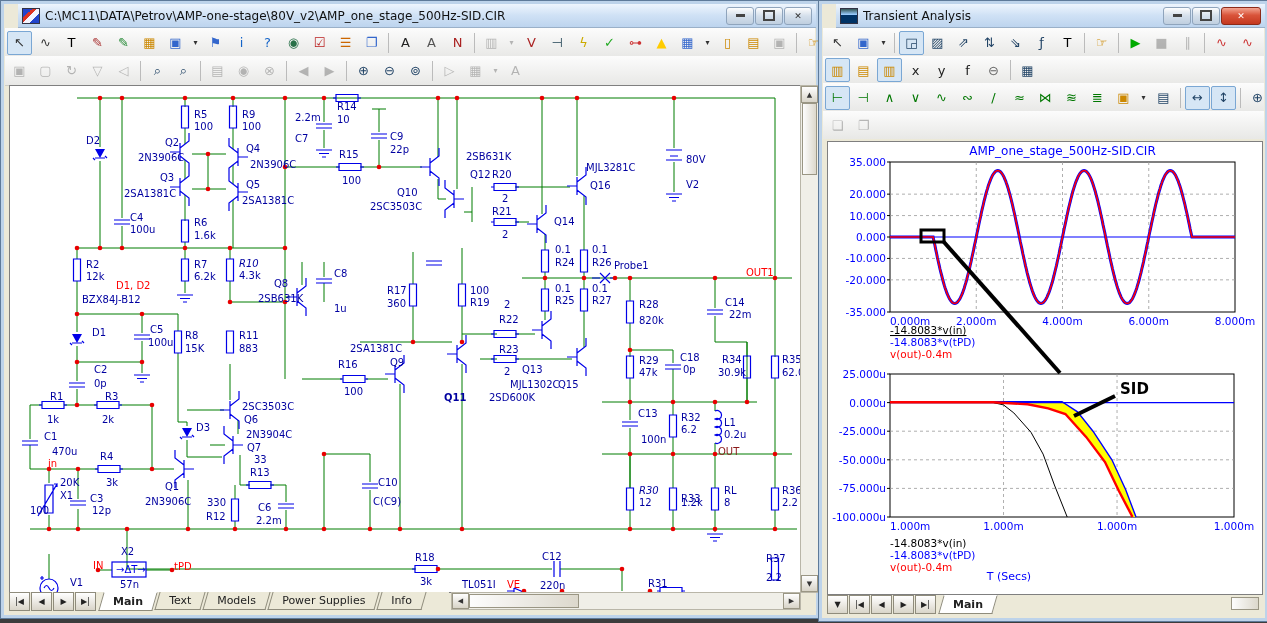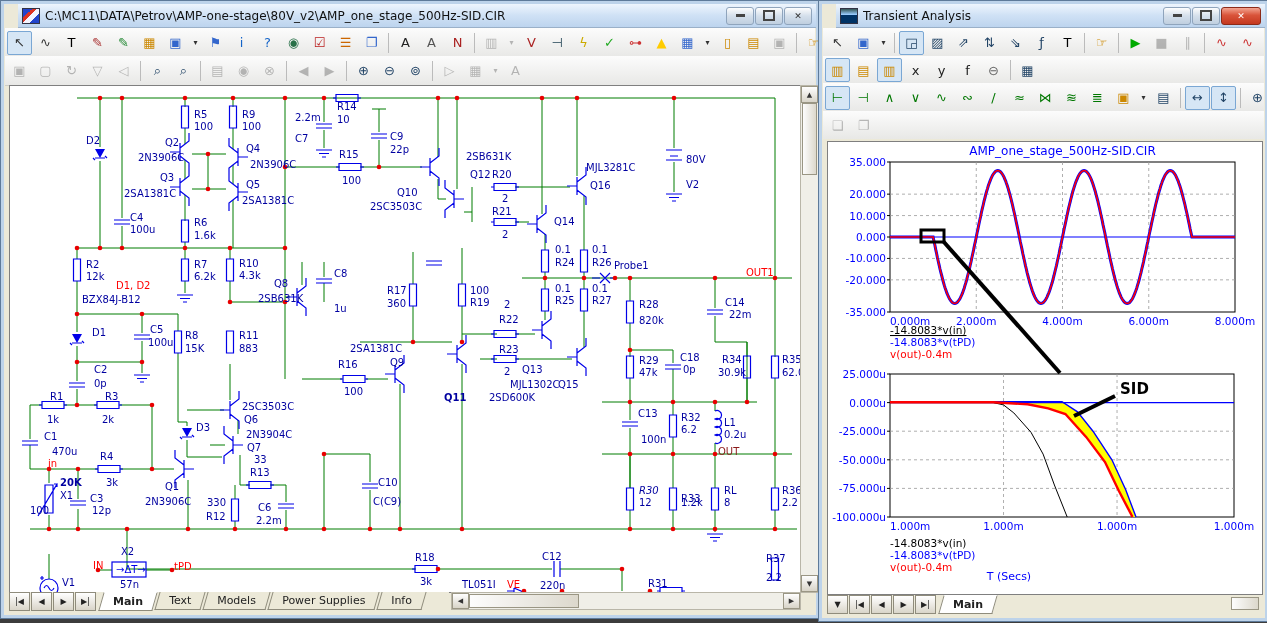--- a/index.html
+++ b/index.html
@@ -259,39 +259,39 @@
         <span style="left: 582px; top: 197px; color: rgb(0, 0, 160);">0.1</span>
         <span style="left: 582px; top: 209px; color: rgb(0, 0, 160);">R27</span>
         <span style="left: 604px; top: 174px; color: rgb(0, 0, 160);">Probe1</span>
         <span style="left: 736px; top: 181px; color: rgb(255, 0, 0);">OUT1</span>
         <span style="left: 76px; top: 173px; color: rgb(0, 0, 160);">R2</span>
         <span style="left: 76px; top: 185px; color: rgb(0, 0, 160);">12k</span>
         <span style="left: 106px; top: 194px; color: rgb(255, 0, 0);">D1, D2</span>
         <span style="left: 72px; top: 208px; color: rgb(0, 0, 160);">BZX84J-B12</span>
         <span style="left: 184px; top: 173px; color: rgb(0, 0, 160);">R7</span>
         <span style="left: 184px; top: 185px; color: rgb(0, 0, 160);">6.2k</span>
-        <span style="left: 229px; top: 172px; color: rgb(0, 0, 160);">R10</span>
+        <span style="left: 229px; top: 172px; color: rgb(0, 0, 160); font-style: italic;">R10</span>
         <span style="left: 229px; top: 184px; color: rgb(0, 0, 160);">4.3k</span>
         <span style="left: 82px; top: 241px; color: rgb(0, 0, 160);">D1</span>
         <span style="left: 140px; top: 238px; color: rgb(0, 0, 160);">C5</span>
         <span style="left: 138px; top: 251px; color: rgb(0, 0, 160);">100u</span>
         <span style="left: 175px; top: 244px; color: rgb(0, 0, 160);">R8</span>
         <span style="left: 175px; top: 257px; color: rgb(0, 0, 160);">15K</span>
         <span style="left: 229px; top: 244px; color: rgb(0, 0, 160);">R11</span>
         <span style="left: 229px; top: 257px; color: rgb(0, 0, 160);">883</span>
         <span style="left: 84px; top: 278px; color: rgb(0, 0, 160);">C2</span>
         <span style="left: 84px; top: 292px; color: rgb(0, 0, 160);">0p</span>
         <span style="left: 40px; top: 305px; color: rgb(0, 0, 160);">R1</span>
         <span style="left: 37px; top: 328px; color: rgb(0, 0, 160);">1k</span>
         <span style="left: 95px; top: 305px; color: rgb(0, 0, 160);">R3</span>
         <span style="left: 92px; top: 328px; color: rgb(0, 0, 160);">2k</span>
         <span style="left: 34px; top: 345px; color: rgb(0, 0, 160);">C1</span>
         <span style="left: 42px; top: 360px; color: rgb(0, 0, 160);">470u</span>
         <span style="left: 38px; top: 372px; color: rgb(255, 0, 0);">in</span>
-        <span style="left: 50px; top: 391px; color: rgb(0, 0, 160); font-weight: bold;">20K</span>
+        <span style="left: 50px; top: 391px; color: rgb(0, 0, 160);">20K</span>
         <span style="left: 50px; top: 404px; color: rgb(0, 0, 160);">X1</span>
         <span style="left: 20px; top: 419px; color: rgb(0, 0, 160);">100</span>
         <span style="left: 90px; top: 365px; color: rgb(0, 0, 160);">R4</span>
         <span style="left: 96px; top: 391px; color: rgb(0, 0, 160);">3k</span>
         <span style="left: 80px; top: 407px; color: rgb(0, 0, 160);">C3</span>
         <span style="left: 82px; top: 419px; color: rgb(0, 0, 160);">12p</span>
         <span style="left: 155px; top: 395px; color: rgb(0, 0, 160);">Q1</span>
         <span style="left: 135px; top: 410px; color: rgb(0, 0, 160);">2N3906C</span>
         <span style="left: 186px; top: 336px; color: rgb(0, 0, 160);">D3</span>
         <span style="left: 232px; top: 315px; color: rgb(0, 0, 160);">2SC3503C</span>
@@ -302,21 +302,21 @@
         <span style="left: 240px; top: 381px; color: rgb(0, 0, 160);">R13</span>
         <span style="left: 197px; top: 411px; color: rgb(0, 0, 160);">330</span>
         <span style="left: 196px; top: 425px; color: rgb(0, 0, 160);">R12</span>
         <span style="left: 248px; top: 416px; color: rgb(0, 0, 160);">C6</span>
         <span style="left: 246px; top: 429px; color: rgb(0, 0, 160);">2.2m</span>
         <span style="left: 111px; top: 460px; color: rgb(0, 0, 160);">X2</span>
         <span style="left: 83px; top: 474px; color: rgb(255, 0, 0);">IN</span>
         <span style="left: 164px; top: 475px; color: rgb(255, 0, 0);">tPD</span>
         <span style="left: 106px; top: 478px; color: rgb(0, 0, 232);">→ΔT→</span>
         <span style="left: 110px; top: 493px; color: rgb(0, 0, 160);">57n</span>
-        <span style="left: 52px; top: 491px; color: rgb(0, 0, 160);">V1</span>
+        <span style="left: 60px; top: 491px; color: rgb(0, 0, 160);">V1</span>
         <span style="left: 264px; top: 192px; color: rgb(0, 0, 160);">Q8</span>
         <span style="left: 248px; top: 207px; color: rgb(0, 0, 160);">2SB631K</span>
         <span style="left: 324px; top: 182px; color: rgb(0, 0, 160);">C8</span>
         <span style="left: 324px; top: 209px; color: rgb(0, 0, 160); margin-top: 8px;">1u</span>
         <span style="left: 377px; top: 199px; color: rgb(0, 0, 160);">R17</span>
         <span style="left: 377px; top: 212px; color: rgb(0, 0, 160);">360</span>
         <span style="left: 460px; top: 199px; color: rgb(0, 0, 160);">100</span>
         <span style="left: 460px; top: 211px; color: rgb(0, 0, 160);">R19</span>
         <span style="left: 494px; top: 213px; color: rgb(0, 0, 160);">2</span>
         <span style="left: 489px; top: 228px; color: rgb(0, 0, 160);">R22</span>

